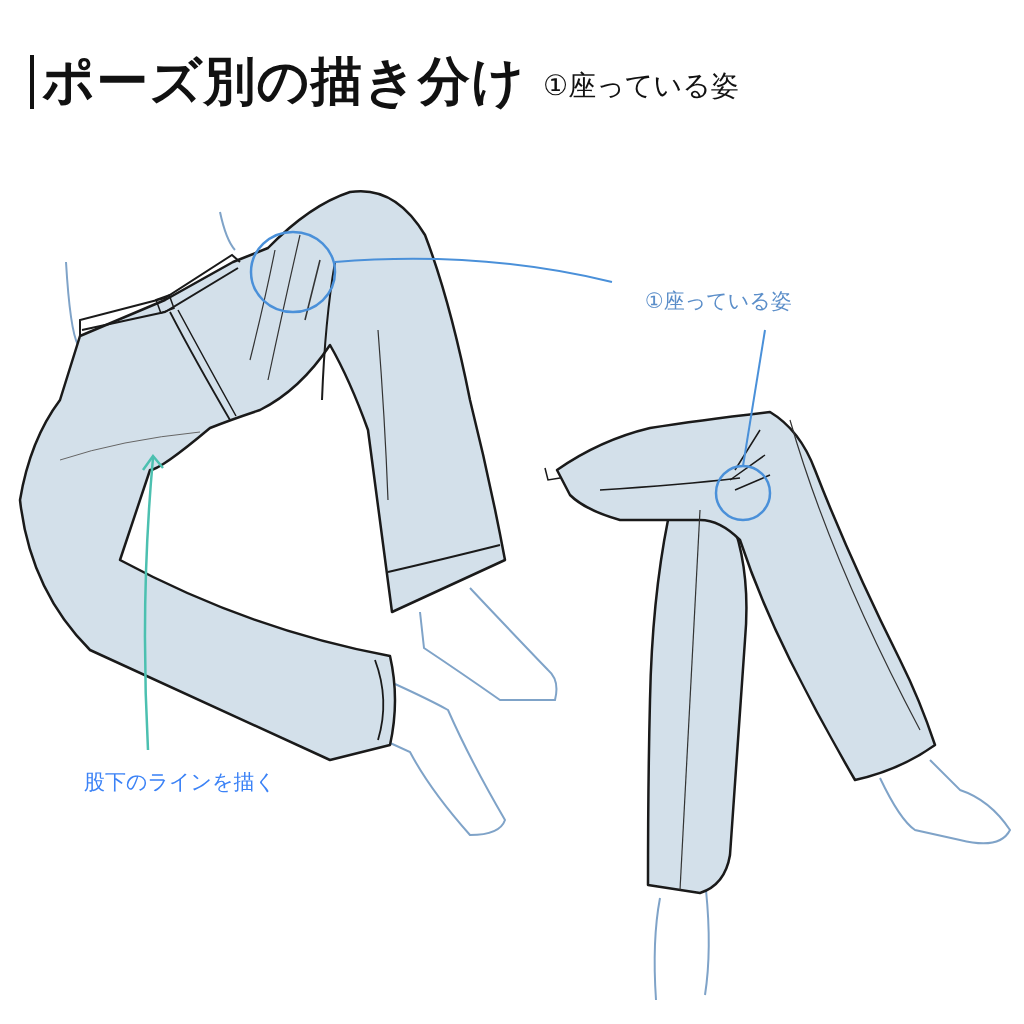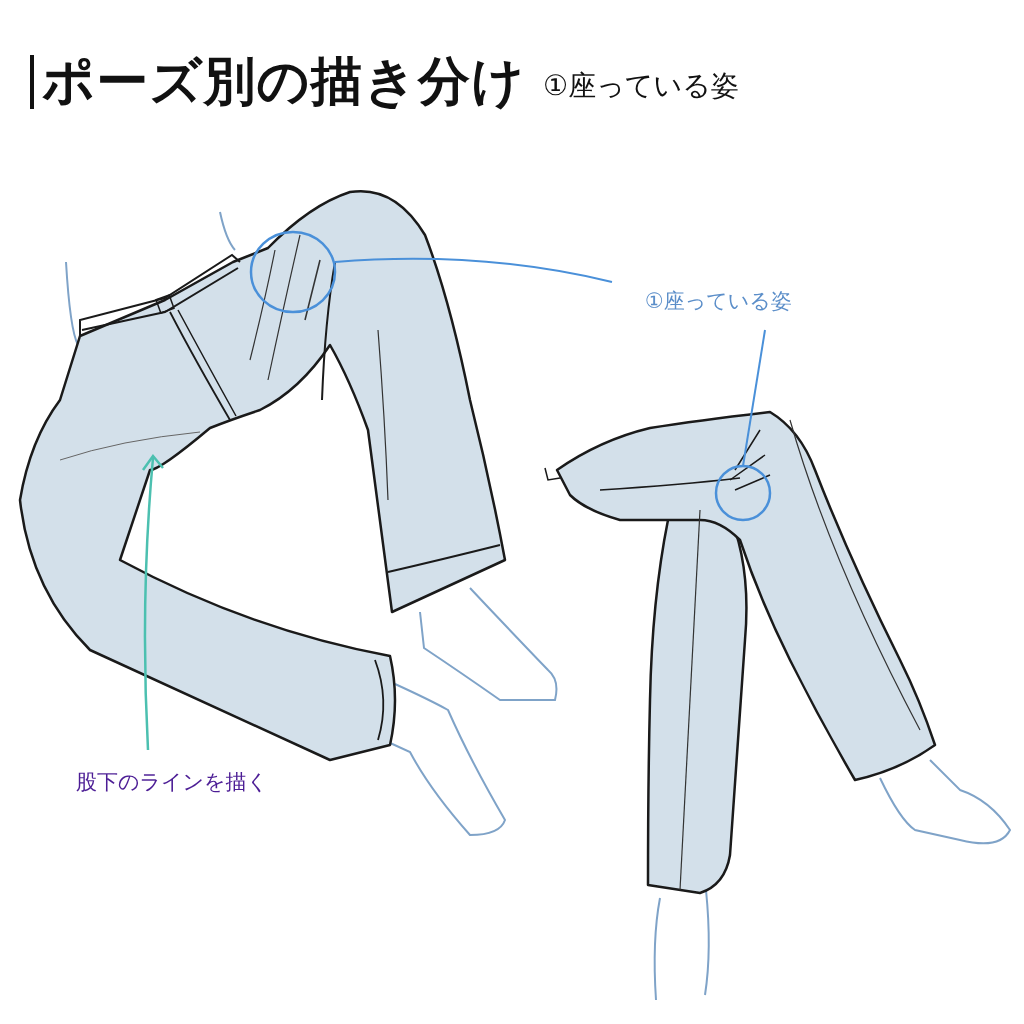--- a/index.html
+++ b/index.html
@@ -3,21 +3,21 @@
   <meta charset="utf-8">
   <style>
     html, body { margin: 0; padding: 0; background: #ffffff; }
     body { width: 1024px; height: 1024px; position: relative; overflow: hidden; }
     .title-wrap { position: absolute; left: 30px; top: 50px; height: 64px; display: flex; align-items: center; }
     .title-bar { width: 4px; height: 54px; background: #111; margin-right: 8px; }
     .title-main { font-family: "DejaVu Sans", sans-serif; font-size: 52px; font-weight: bold; color: #111; letter-spacing: 1px; white-space: nowrap; }
     .title-sub { font-family: "DejaVu Sans", sans-serif; font-size: 28px; font-weight: normal; color: #111; margin-left: 18px; margin-top: 8px; white-space: nowrap; }
     .note { position: absolute; font-family: "DejaVu Sans", sans-serif; font-size: 21px; white-space: nowrap; }
     .note-wrinkle { left: 645px; top: 287px; color: #5b8ec9; }
-    .note-inseam { left: 76px; top: 768px; color: #4c1d95; }
+    .note-inseam { left: 84px; top: 768px; color: #3b82f6; }
     svg.art { position: absolute; left: 0; top: 0; }
   </style>
 </head>
 <body>
 
 <div class="title-wrap">
   <div class="title-bar"></div>
   <span class="title-main">ポーズ別の描き分け</span>
   <span class="title-sub">①座っている姿</span>
 </div>

